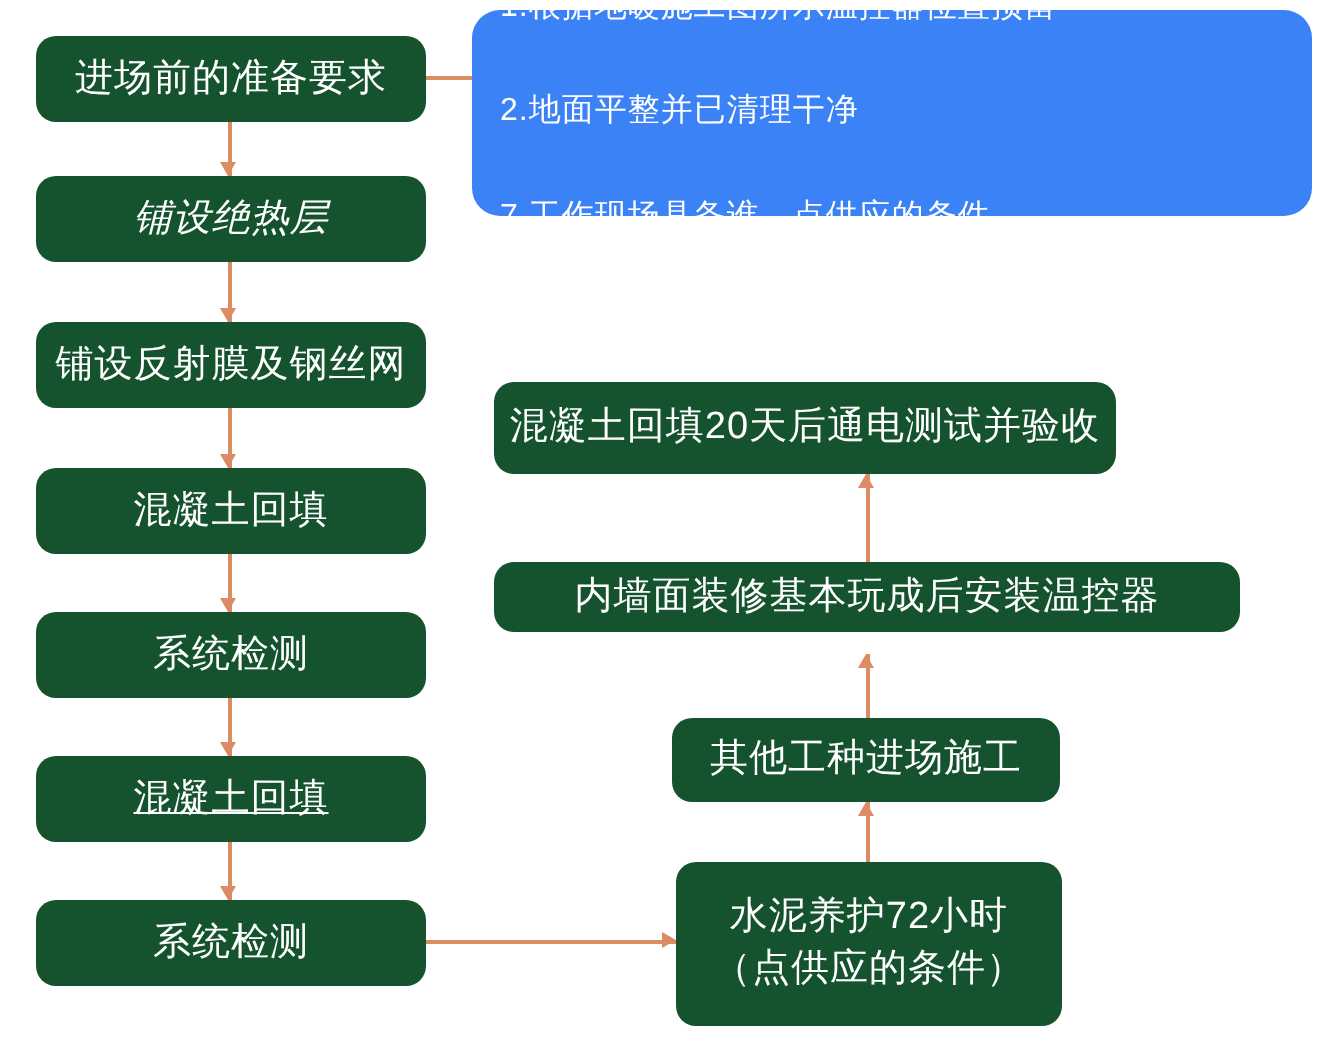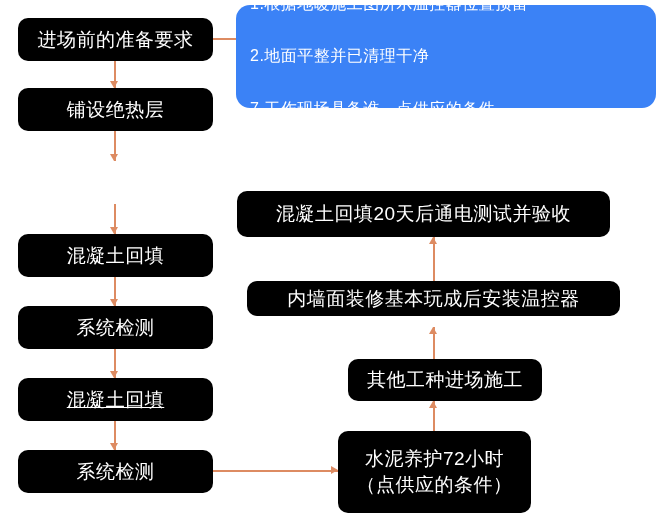--- a/index.html
+++ b/index.html
@@ -23,21 +23,21 @@
     display: flex;
     align-items: center;
     justify-content: center;
     text-align: center;
     color: #ffffff;
     letter-spacing: 0.5px;
     line-height: 1.35;
     white-space: pre-line;
     user-select: none;
   }
-  .node.orange { background: #000000; }
+  .node.orange { background: #14532d; }
   .node.red {
     background: #3b82f6;
     border-radius: 14px;
     align-items: center;
     justify-content: flex-start;
     text-align: left;
     padding: 8px 14px;
     line-height: 1.65;
   }
   .conn {
@@ -66,29 +66,30 @@
     border-bottom: 4.5px solid transparent;
     border-left: 7px solid #dd8b62;
   }
 </style>
 </head>
 <body>
 
 <div id="canvas">
 
   <div class="node orange" style="left: 18px; top: 18px; width: 195px; height: 43px; font-size: 19px;">进场前的准备要求</div>
-  <div class="node orange" style="left: 18px; top: 88px; width: 195px; height: 43px; font-size: 19px;">铺设绝热层</div>
+  <div class="node orange" style="left: 18px; top: 88px; width: 195px; height: 43px; font-size: 19px; font-style: italic;">铺设绝热层</div>
+  <div class="node orange" style="left: 18px; top: 161px; width: 195px; height: 43px; font-size: 19px;">铺设反射膜及钢丝网</div>
   <div class="node orange" style="left: 18px; top: 234px; width: 195px; height: 43px; font-size: 19px;">混凝土回填</div>
   <div class="node orange" style="left: 18px; top: 306px; width: 195px; height: 43px; font-size: 19px;">系统检测</div>
   <div class="node orange" style="left: 18px; top: 378px; width: 195px; height: 43px; font-size: 19px; text-decoration: underline;">混凝土回填</div>
   <div class="node orange" style="left: 18px; top: 450px; width: 195px; height: 43px; font-size: 19px;">系统检测</div>
 
-  <div class="node orange" style="left: 237px; top: 191px; width: 373px; height: 46px; font-size: 19px;">混凝土回填20天后通电测试并验收</div>
+  <div class="node orange" style="left: 247px; top: 191px; width: 311px; height: 46px; font-size: 19px;">混凝土回填20天后通电测试并验收</div>
   <div class="node orange" style="left: 247px; top: 281px; width: 373px; height: 35px; font-size: 19px;">内墙面装修基本玩成后安装温控器</div>
-  <div class="node orange" style="left: 336px; top: 359px; width: 194px; height: 42px; font-size: 19px; margin-left: 12px;">其他工种进场施工</div>
+  <div class="node orange" style="left: 336px; top: 359px; width: 194px; height: 42px; font-size: 19px;">其他工种进场施工</div>
   <div class="node orange" style="left: 338px; top: 431px; width: 193px; height: 82px; font-size: 19px;">水泥养护72小时
 （点供应的条件）</div>
 
   <div class="node red" style="left: 236px; top: 5px; width: 420px; height: 103px; font-size: 16px;">
     <div>
       <div>1.根据地暖施工图所示温控器位置预留</div>
       <div>2.地面平整并已清理干净</div>
       <div>7.工作现场具备谁、点供应的条件</div>
     </div>
   </div>

